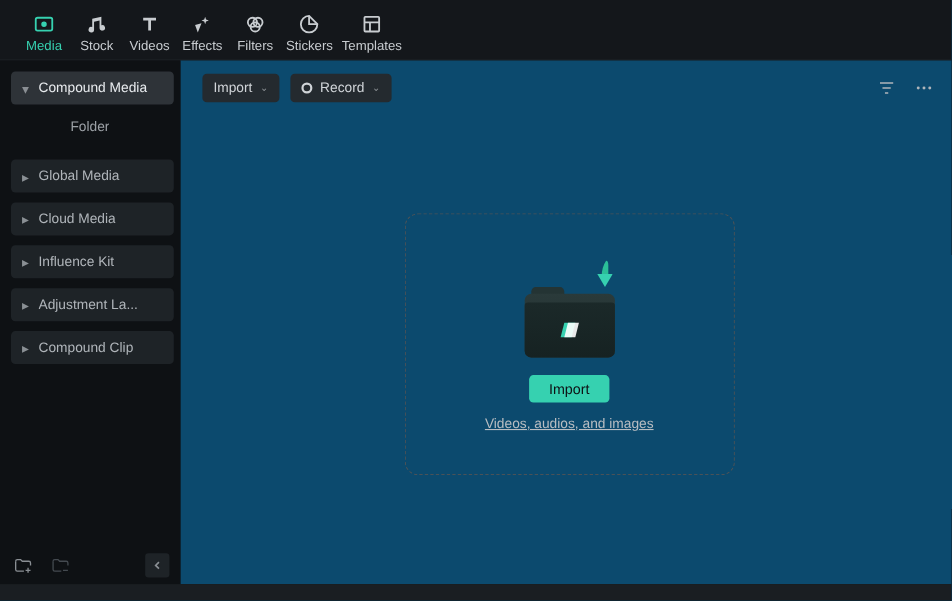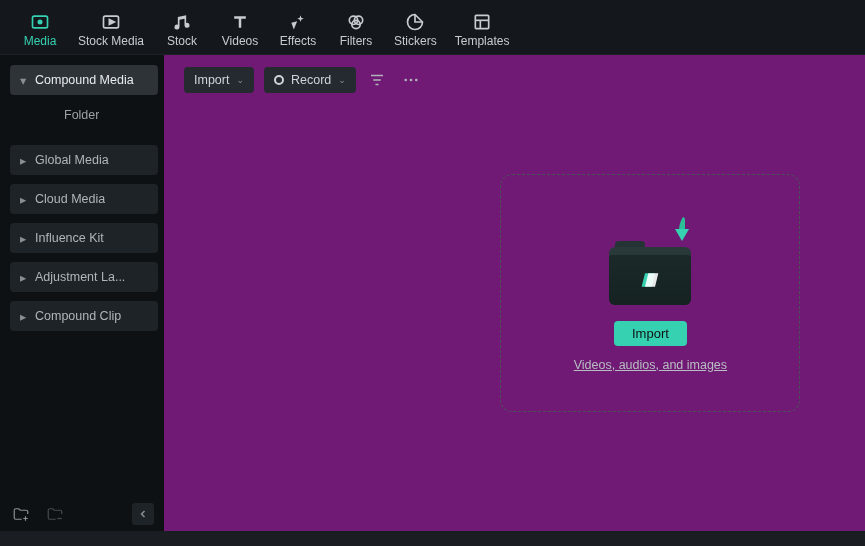--- a/index.html
+++ b/index.html
@@ -11,21 +11,21 @@
     overflow: hidden;
     position: relative;
   }
 
   
   .top-toolbar {
     display: flex;
     align-items: center;
     height: 55px;
     padding: 6px 20px 0 20px;
-    gap: 18px;
+    gap: 8px;
     background: #14171b;
     border-bottom: 1px solid #1e2226;
   }
   .top-tab {
     display: flex;
     flex-direction: column;
     align-items: center;
     gap: 2px;
     cursor: pointer;
     color: #c8ccd0;
@@ -103,22 +103,22 @@
   .sidebar-bottom .collapse-btn {
     margin-left: auto;
     background: #1e2327;
     border-radius: 3px;
   }
 
   
   .content-panel {
     flex: 1;
     display: flex;
-    flex-direction: row;
-    background: #701a75;
+    flex-direction: column;
+    background: #0c4a6e;
     padding-left: 6px;
   }
   .content-toolbar {
     height: 40px;
     display: flex;
     align-items: center;
     padding: 10px 14px 0 14px;
     gap: 10px;
   }
   .dropdown-btn {
@@ -236,29 +236,20 @@
 
 <div class="top-toolbar">
   <div class="top-tab active">
     <span class="icon">
       <svg viewBox="0 0 24 24" fill="none" stroke="currentColor" stroke-width="2">
           <rect x="3" y="5" width="18" height="14" rx="2"></rect>
           <circle cx="12" cy="12" r="2" fill="currentColor"></circle>
         </svg>
     </span>
     <span>Media</span>
-  </div>
-  <div class="top-tab">
-    <span class="icon">
-      <svg viewBox="0 0 24 24" fill="none" stroke="currentColor" stroke-width="2">
-          <rect x="3" y="5" width="18" height="14" rx="2"></rect>
-          <polygon points="10,9 16,12 10,15" fill="currentColor"></polygon>
-        </svg>
-    </span>
-    <span>Stock Media</span>
   </div>
   <div class="top-tab">
     <span class="icon">
       <svg viewBox="0 0 24 24" fill="currentColor">
           <path d="M9 18a3 3 0 1 1-2-2.83V6l10-2v9.17A3 3 0 1 1 15 16V8l-6 1.2V18z"></path>
         </svg>
     </span>
     <span>Stock</span>
   </div>
   <div class="top-tab">

